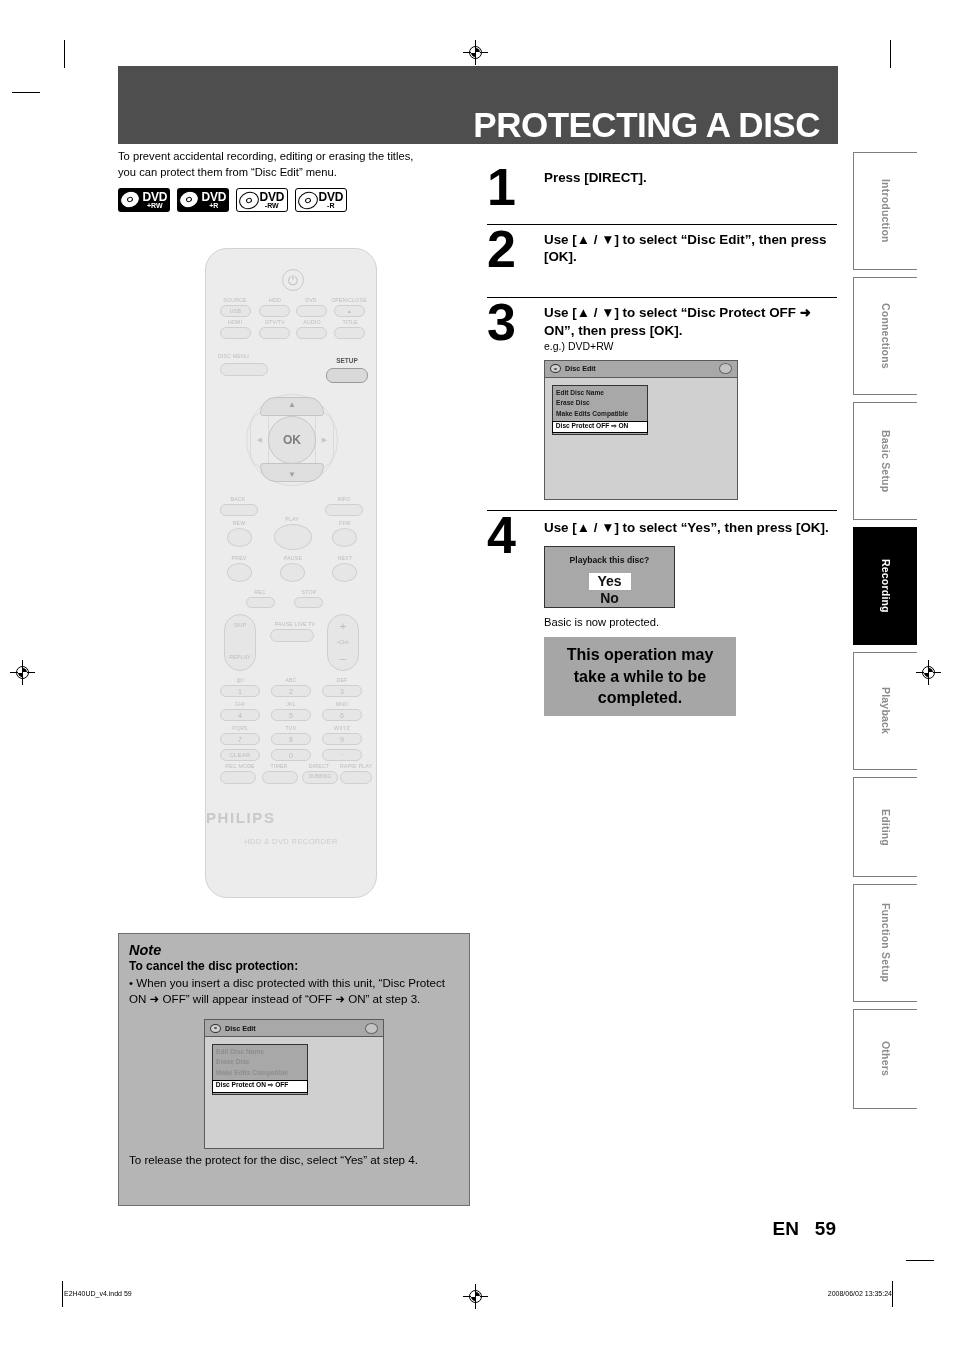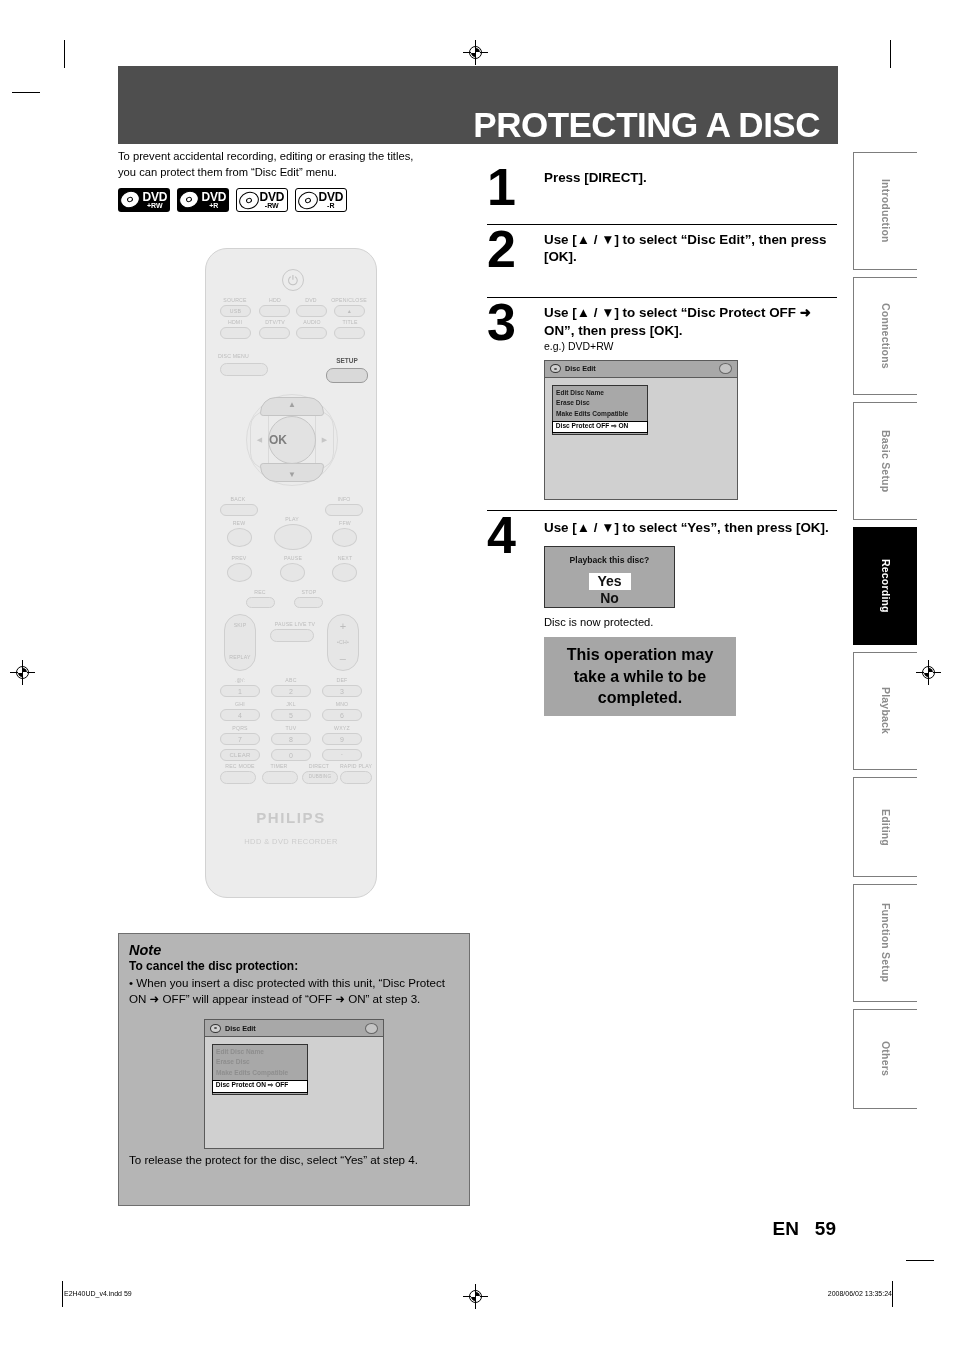--- a/index.html
+++ b/index.html
@@ -103,38 +103,38 @@
     position: absolute; left: 120px; top: 108px; width: 42px;
     text-align: center; font-size: 6.5px; font-weight: bold; color: #555;
   }
   .rm-dpad {
     position: absolute; left: 40px; top: 145px; width: 92px; height: 92px;
     border: 1.2px solid #dcdcdc; border-radius: 50%; background: #ebebeb;
   }
   .rm-ok {
     position: absolute; left: 62px; top: 167px; width: 48px; height: 48px;
     border-radius: 50%; background: #e2e2e2; border: 1.2px solid #c6c6c6;
-    line-height: 47px; font-size: 12px; font-weight: bold; color: #7e7e7e;
+    text-align: center; line-height: 47px; font-size: 12px; font-weight: bold; color: #7e7e7e;
   }
   .rm-arrow-up, .rm-arrow-dn {
     position: absolute; left: 54px; width: 64px; height: 19px;
     background: #dedede; border: 1.1px solid #c4c4c4;
     text-align: center; font-size: 8px; color: #a0a0a0;
   }
   .rm-arrow-up { top: 148px; border-radius: 30px 30px 6px 6px; line-height: 14px; }
   .rm-arrow-dn { top: 214px; border-radius: 6px 6px 30px 30px; line-height: 22px; }
   .rm-arrow-l, .rm-arrow-r {
     position: absolute; top: 162px; width: 19px; height: 58px;
     border: 1.1px solid #dadada; text-align: center; font-size: 7px; color: #c6c6c6; line-height: 56px;
   }
   .rm-arrow-l { left: 44px; border-radius: 30px 6px 6px 30px; }
   .rm-arrow-r { left: 109px; border-radius: 6px 30px 30px 6px; }
   .rm-brand {
     position: absolute; left: 0; right: 0; top: 560px;
-    text-align: center; font-size: 15px; font-weight: bold;
+    text-align: left; font-size: 15px; font-weight: bold;
     color: #c9c9c9; letter-spacing: 1.6px;
   }
   .rm-sub {
     position: absolute; left: 0; right: 0; top: 588px;
     text-align: center; font-size: 7.5px; color: #cdcdcd; letter-spacing: .4px;
   }
 
   
   .steps { position: absolute; left: 487px; top: 163px; width: 350px; }
   .step { position: relative; padding: 6px 0 10px 57px; }
@@ -487,21 +487,21 @@
     </div>
 
     <div class="step" style="padding-top:8px;">
       <div class="step-num">4</div>
       <div class="step-txt">Use [▲ / ▼] to select “Yes”, then press [OK].</div>
       <div class="dialog">
         <div class="q">Playback this disc?</div>
         <div class="opt sel">Yes</div>
         <div class="opt">No</div>
       </div>
-      <div class="plain-note">Disc is now protected.</div>
+      <div class="plain-note">Basic is now protected.</div>
       <div class="banner-msg">This operation may take a while to be completed.</div>
     </div>
 
   </div>
 
   <div class="notebox">
     <div class="note-h">Note</div>
     <div class="note-sub">To cancel the disc protection:</div>
     <div class="note-body">• When you insert a disc protected with this unit, “Disc Protect ON ➜ OFF” will appear instead of “OFF ➜ ON” at step 3.</div>
     <div class="note-osd-wrap">

